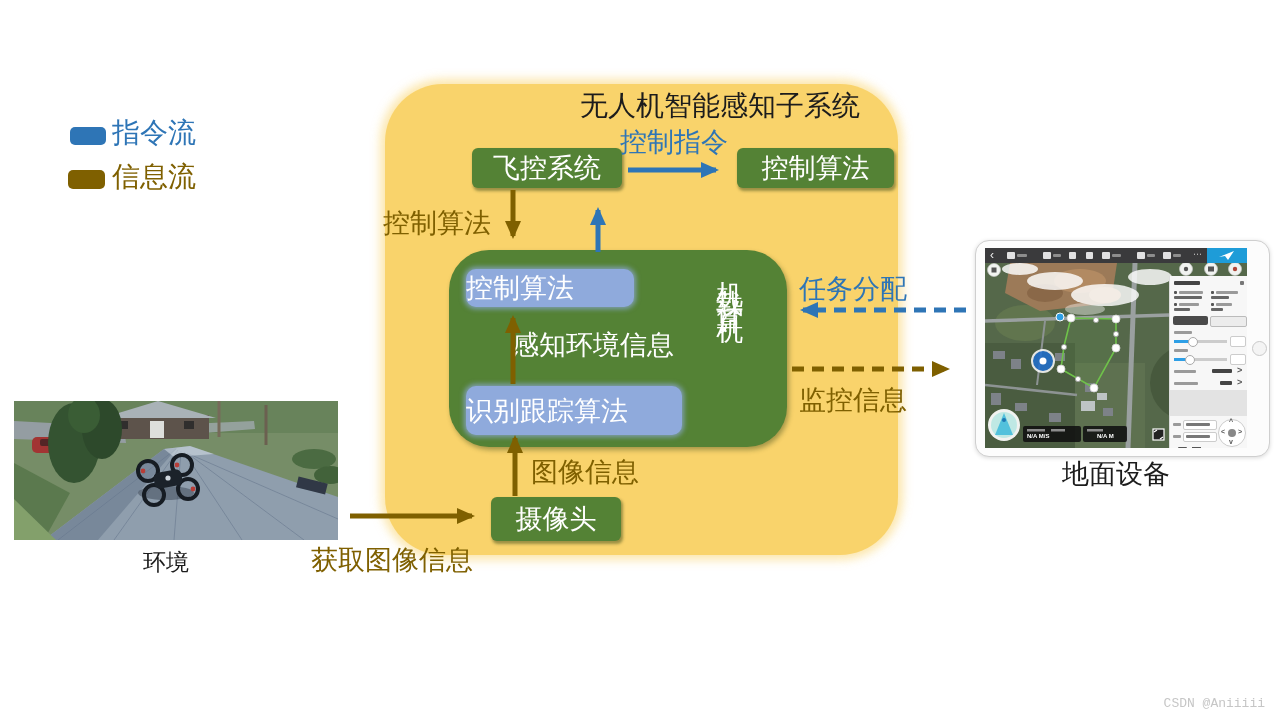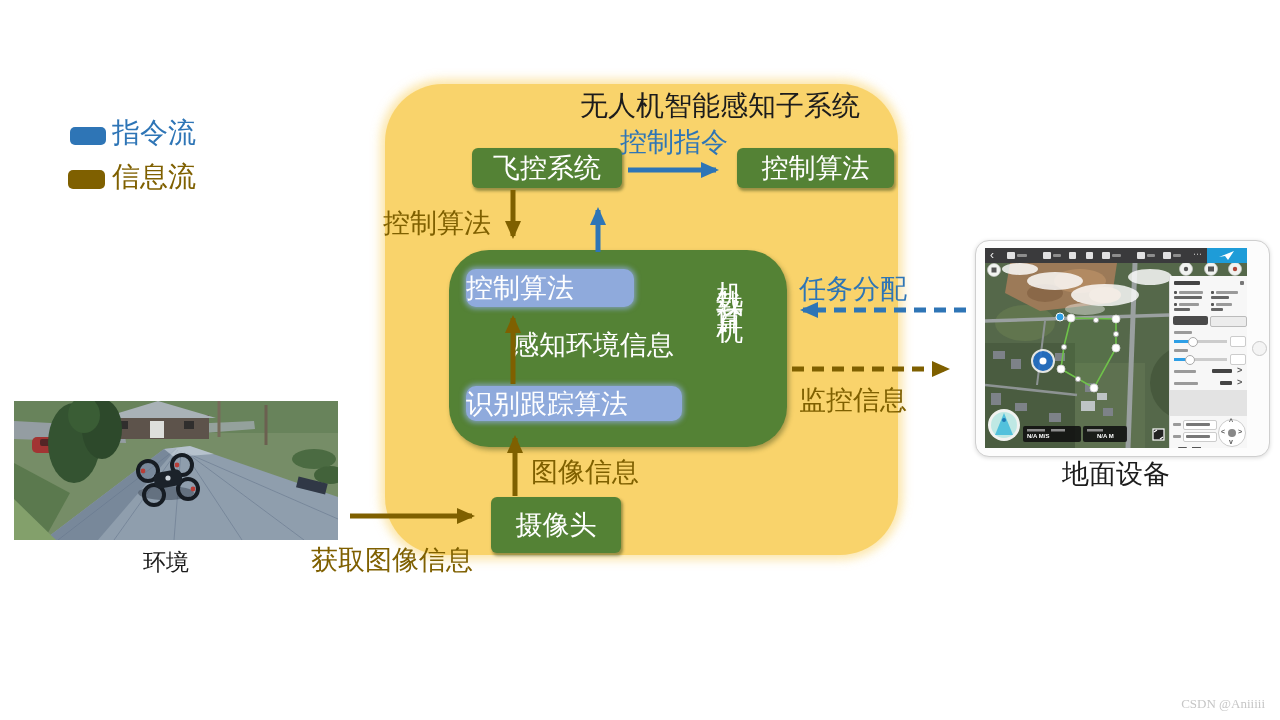--- a/index.html
+++ b/index.html
@@ -44,25 +44,25 @@
 
   <div class="abs" style="left:449px;top:250px;width:338px;height:197px;background:#548235;border-radius:40px;
               box-shadow:2px 3px 5px rgba(40,60,20,.4);"></div>
   <div class="lbl" style="left:714px;top:259px;height:186px;color:#fff;font-size:27px;
               writing-mode:vertical-rl;text-orientation:upright;letter-spacing:9px;">机载计算机</div>
 
   <div class="algo" style="left:466px;top:269px;width:168px;height:38px;">
     <span>控制算法</span>
   </div>
   <div class="lbl" style="left:512px;top:331px;color:#fff;font-size:27px;">感知环境信息</div>
-  <div class="algo" style="left:466px;top:386px;width:216px;height:35px;">
+  <div class="algo" style="left:466px;top:386px;width:216px;height:49px;">
     <span>识别跟踪算法</span>
   </div>
 
-  <div class="node" style="left:491px;top:497px;width:130px;height:56px;">
+  <div class="node" style="left:491px;top:497px;width:130px;height:44px;">
     <span>摄像头</span>
   </div>
 
   <div class="lbl blue" style="left:620px;top:128px;font-size:27px;">控制指令</div>
   <div class="lbl olive" style="left:383px;top:209px;font-size:27px;">控制算法</div>
   <div class="lbl blue" style="left:799px;top:275px;font-size:27px;">任务分配</div>
   <div class="lbl olive" style="left:799px;top:386px;font-size:27px;">监控信息</div>
   <div class="lbl olive" style="left:531px;top:458px;font-size:27px;">图像信息</div>
   <div class="lbl olive" style="left:311px;top:546px;font-size:27px;">获取图像信息</div>
 
@@ -303,14 +303,14 @@
         <div class="abs" style="left:22px;top:171px;width:7px;height:8px;border:1px solid #555;"></div>
       </div>
 
       <div class="lbl" style="left:42px;top:185px;color:#fff;font-size:6px;font-family:'Liberation Sans',sans-serif;font-weight:bold;">N/A M/S</div>
       <div class="lbl" style="left:112px;top:185px;color:#fff;font-size:6px;font-family:'Liberation Sans',sans-serif;font-weight:bold;">N/A M</div>
     </div>
   </div>
   <div class="lbl dark" style="left:1062px;top:460px;font-size:27px;">地面设备</div>
 
   <div class="lbl" style="left:1100px;top:697px;width:165px;text-align:right;color:#c6c6c6;font-size:13px;
-              font-family:Liberation Serif, serif;">CSDN @Aniiiii</div>
+              font-family:Liberation Mono, monospace;">CSDN @Aniiiii</div>
 </div>
 
 </body></html>

